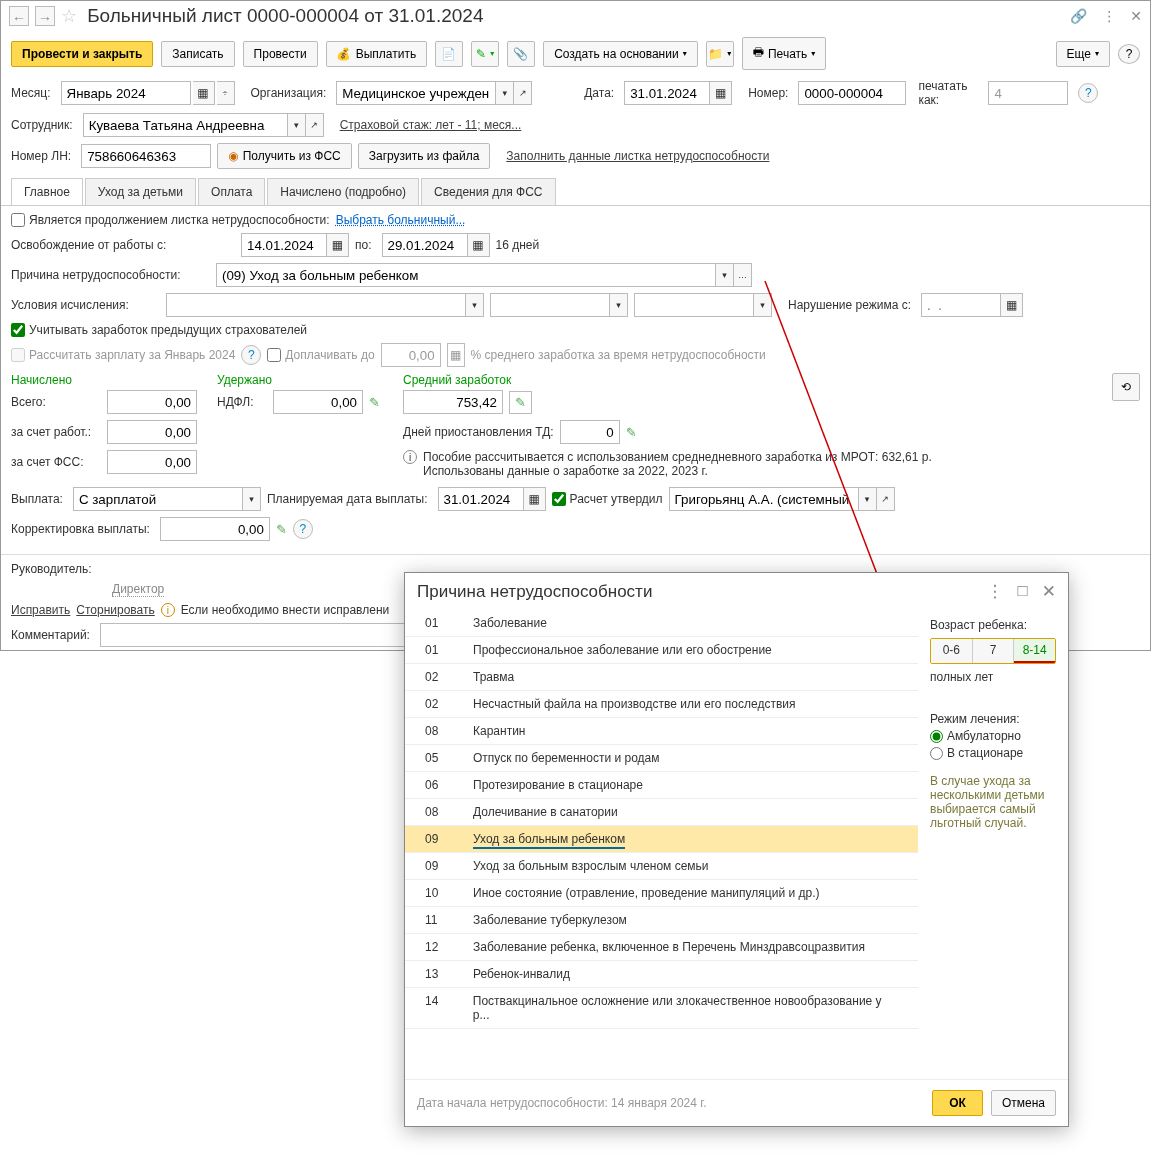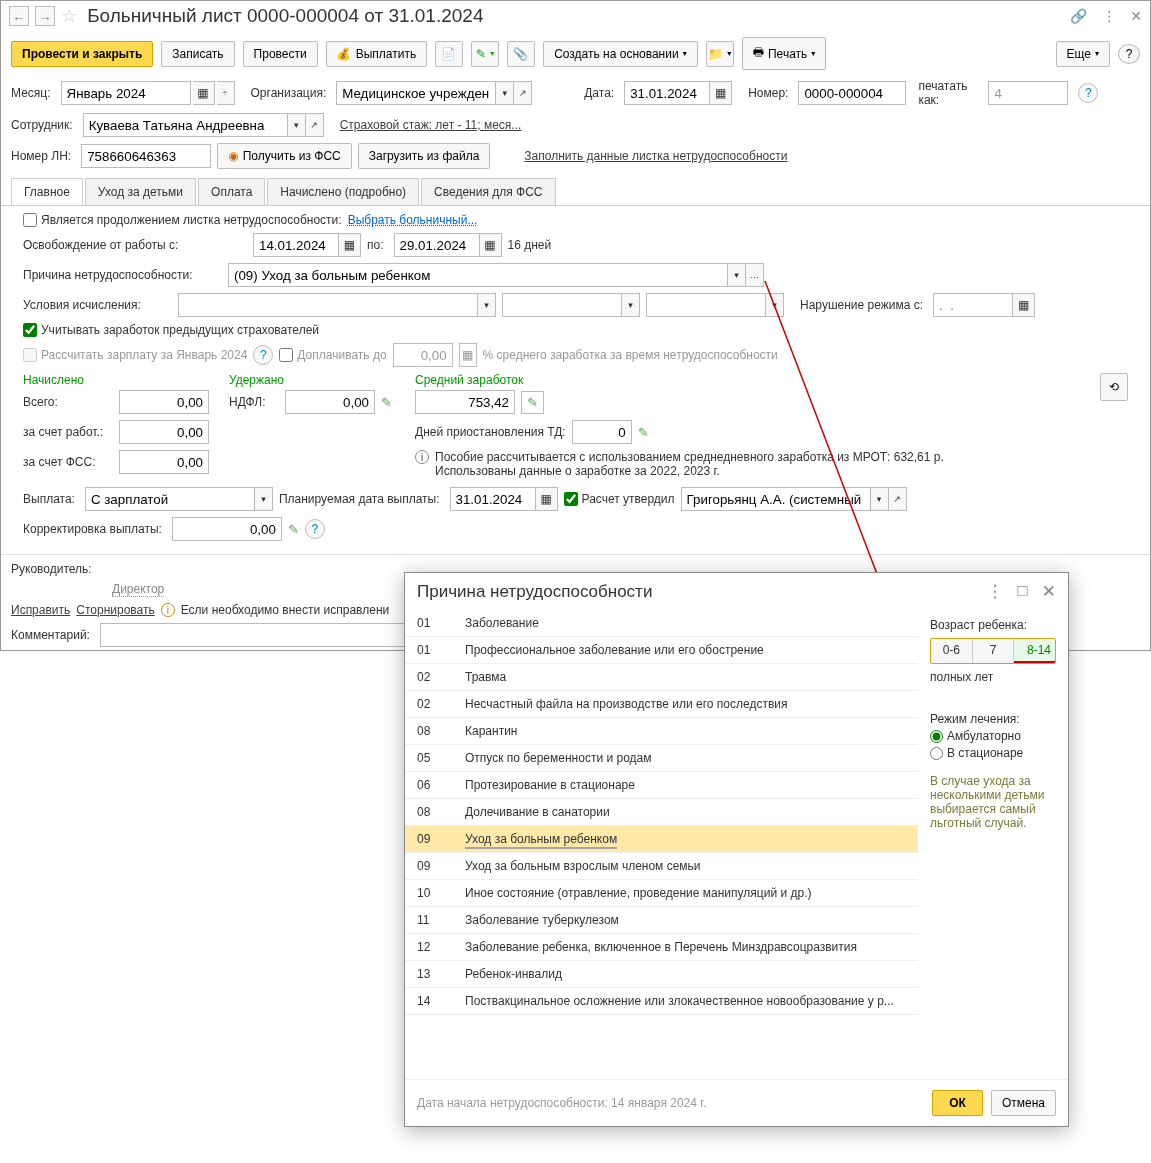--- a/index.html
+++ b/index.html
@@ -29,37 +29,37 @@
 .check-green { accent-color: green; }
 .green { color: #090; }
 .num-input { text-align: right; }
 .pencil { color: #5a5; font-size: 13px; cursor: pointer; }
 .gray { color: #999; }
 .modal { position: absolute; top: 572px; left: 404px; width: 665px; height: 555px; background: #fff; border: 1px solid #888; box-shadow: 0 4px 20px rgba(0,0,0,0.3); display: flex; flex-direction: column; }
 .modal-title { padding: 8px 12px; font-size: 17px; display: flex; align-items: center; }
 .modal-title-icons { margin-left: auto; display: flex; gap: 14px; color: #888; cursor: pointer; }
 .modal-body { display: flex; flex: 1; overflow: hidden; }
 .reason-list { flex: 1; overflow-y: auto; border-right: 0px; }
-.reason-item { display: flex; padding: 6px 12px; border-bottom: 1px solid #eee; cursor: pointer; gap: 24px; }
+.reason-item { display: flex; padding: 6px 20px; border-bottom: 1px solid #eee; cursor: pointer; gap: 24px; }
 .reason-item.selected { background: #ffe9a8; }
 .reason-code { width: 24px; }
 .reason-side { width: 150px; padding: 8px 12px; }
 .age-toggle { display: flex; border: 1px solid #d4a300; border-radius: 2px; overflow: hidden; margin: 6px 0; }
 .age-btn { flex: 1; padding: 4px 4px; text-align: center; border-right: 1px solid #ccc; cursor: pointer; background:#f7f7f7; }
-.age-btn:last-child { border-right: none; text-align: right; }
+.age-btn:last-child { border-right: none; }
 .age-btn.active { background: #e9f7e9; color: #080; border-bottom: 2px solid #c00; }
 .radio-opt { display: flex; align-items: center; gap: 4px; margin: 3px 0; }
 .modal-footer { padding: 10px 12px; display: flex; align-items: center; border-top: 1px solid #eee; gap: 8px; }
 .footer-text { color: #999; flex: 1; }
 .btn-ok { background: #fed94f; border-color: #d4a300; font-weight: bold; padding: 5px 16px; }
 svg.arrow { position: absolute; top: 276px; left: 405px; width: 500px; height: 370px; pointer-events: none; }
 .dotted-u { border-bottom: 1px dotted #999; color: #888; }
 .small-gap { gap: 2px; }
 .help { border: 1px solid #bbb; border-radius: 50%; width: 20px; height: 20px; display: inline-flex; align-items: center; justify-content: center; background:#f7f7f7; }
-.selected-reason-text { border-bottom: 2px solid #a3a3a3; padding-bottom: 1px; }
+.selected-reason-text { border-bottom: 2px solid #0369a1; padding-bottom: 1px; }
 .main-area { border: 1px solid #999; }
 </style>
 </head>
 <body>
 
 <div class="main-area">
 <div class="titlebar">
   <span class="nav-btn">←</span>
   <span class="nav-btn">→</span>
   <span class="star-icon">☆</span>
@@ -133,32 +133,32 @@
 </div>
 
 <div class="form-row">
   <span class="label">Номер ЛН:</span>
   <input class="input" style="width: 130px;" value="758660646363">
   <button class="btn">
         <span style="color:#c60;">◉</span> 
         <span>Получить из ФСС</span>
       </button>
   <button class="btn">Загрузить из файла</button>
-  <a class="link-s" style="margin-left:28px;">Заполнить данные листка нетрудоспособности</a>
+  <a class="link-s" style="margin-left:10px;">Заполнить данные листка нетрудоспособности</a>
 </div>
 
 <div class="tabs">
   <div class="tab active">Главное</div>
   <div class="tab">Уход за детьми</div>
   <div class="tab">Оплата</div>
   <div class="tab">Начислено (подробно)</div>
   <div class="tab">Сведения для ФСС</div>
 </div>
 
-<div style="padding:4px 12px;">
+<div style="padding:4px 0;">
 <div class="form-row">
   <label class="checkbox">
           <input type="checkbox" style="">
           <span>Является продолжением листка нетрудоспособности:</span>
         </label>
   <a class="link">Выбрать больничный...</a>
 </div>
 
 <div class="form-row">
   <span class="label" style="width:220px;">Освобождение от работы с:</span>

